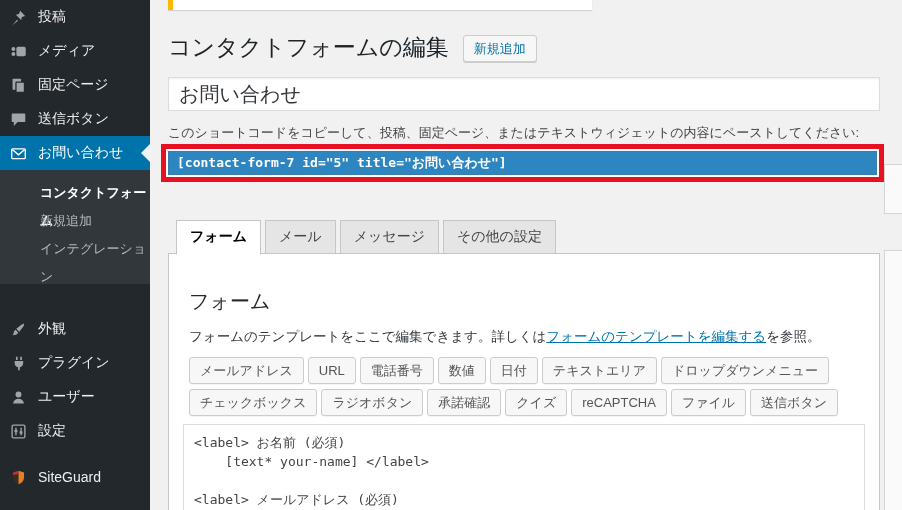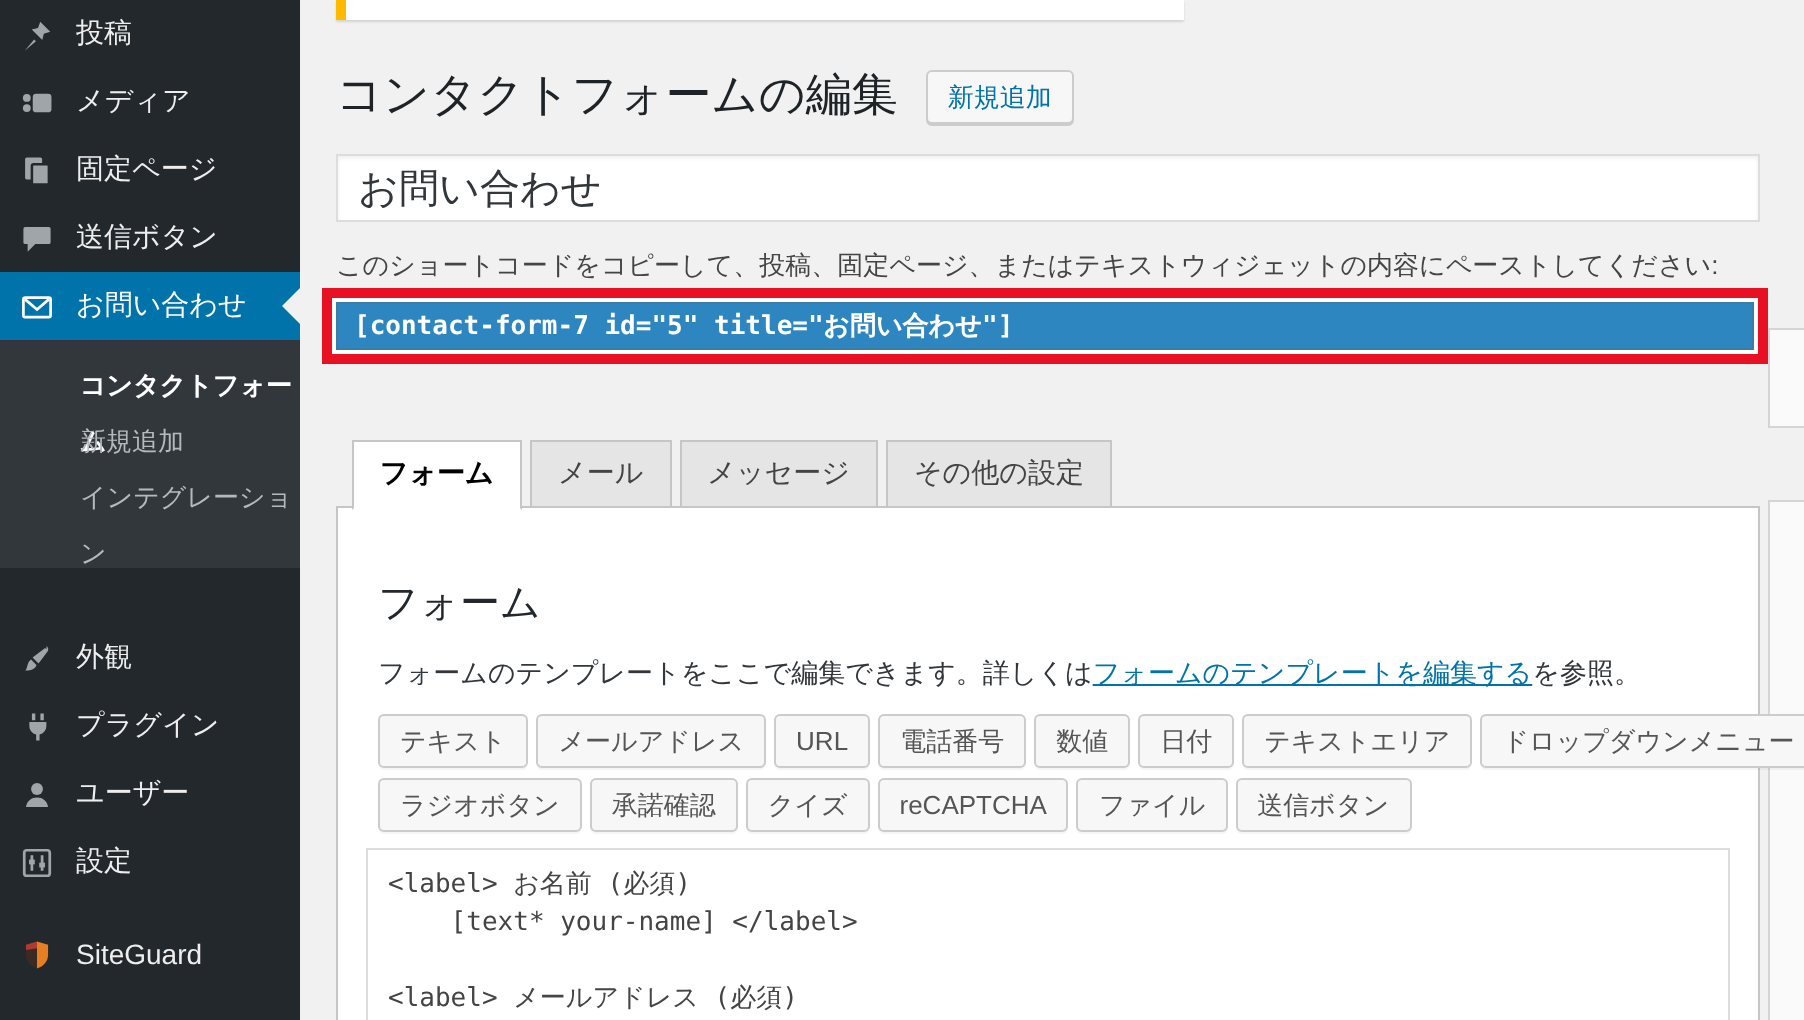--- a/index.html
+++ b/index.html
@@ -197,31 +197,31 @@
       <div class="tab">その他の設定</div>
     </div>
 
     <div class="panel">
       <h2 class="panel-heading">フォーム</h2>
       <p class="panel-desc"><span>フォームのテンプレートをここで編集できます。詳しくは</span><a>フォームのテンプレートを編集する</a><span>を参照。</span></p>
 
       <div class="tag-rows">
         <div class="tag-row">
 
-        <button class="tag-btn">テキスト</button>
             <button class="tag-btn">メールアドレス</button>
             <button class="tag-btn">URL</button>
             <button class="tag-btn">電話番号</button>
             <button class="tag-btn">数値</button>
             <button class="tag-btn">日付</button>
             <button class="tag-btn">テキストエリア</button>
             <button class="tag-btn">ドロップダウンメニュー</button>
           </div>
         <div class="tag-row">
 
+        <button class="tag-btn">チェックボックス</button>
             <button class="tag-btn">ラジオボタン</button>
             <button class="tag-btn">承諾確認</button>
             <button class="tag-btn">クイズ</button>
             <button class="tag-btn">reCAPTCHA</button>
             <button class="tag-btn">ファイル</button>
             <button class="tag-btn">送信ボタン</button>
           </div>
       </div>
 
       <textarea class="form-template" spellcheck="false" style="">&lt;label&gt; お名前 (必須)

